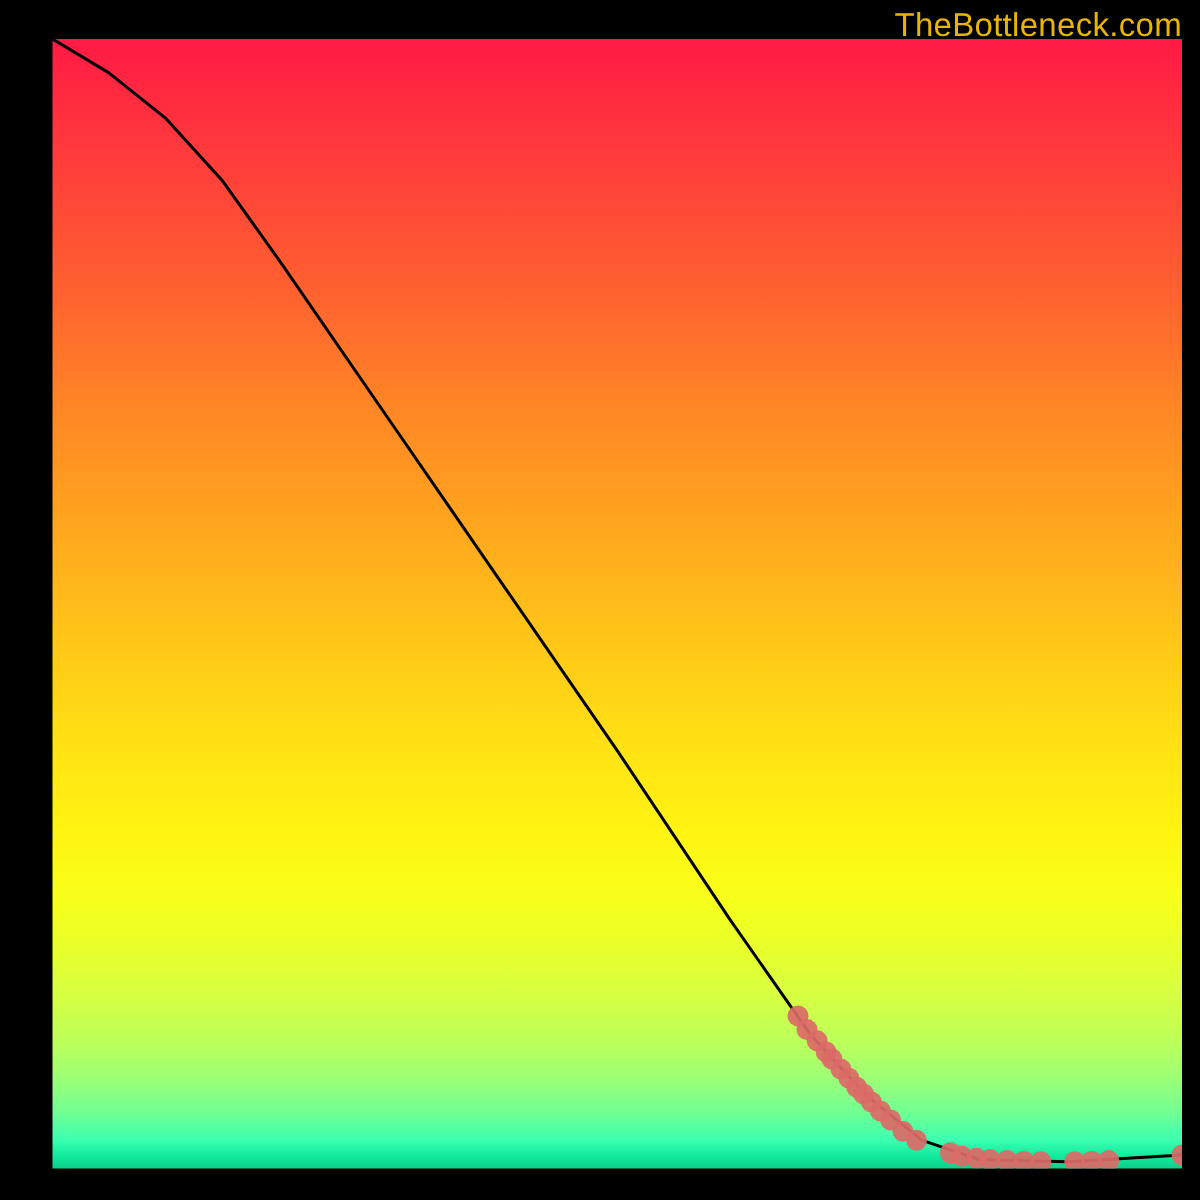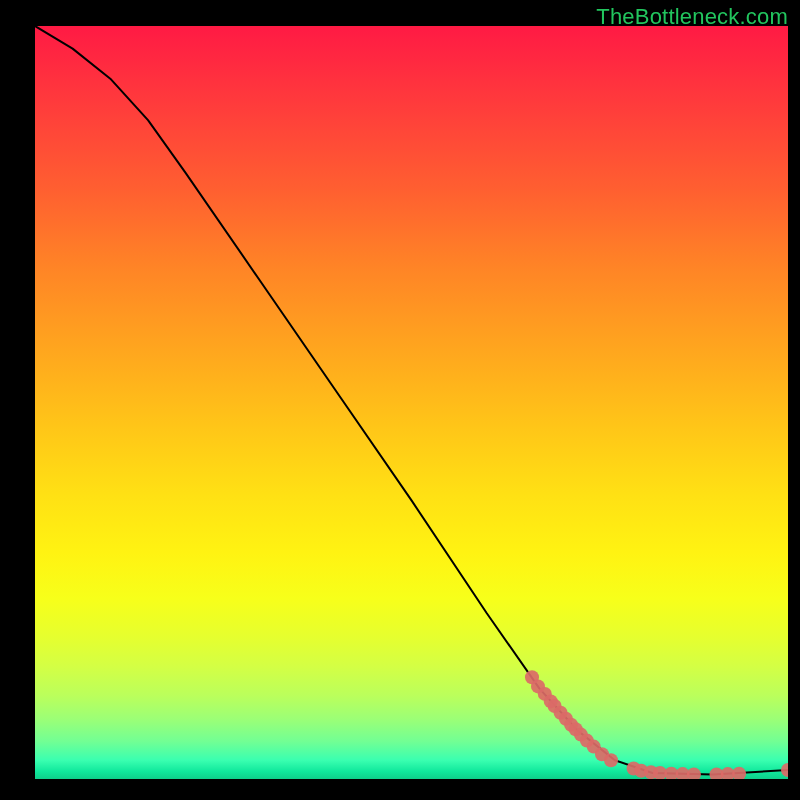--- a/index.html
+++ b/index.html
@@ -40,21 +40,21 @@
       #72ff94 95%,
       #3affb0 97.5%,
       #10e89c 99%,
       #0ecf8a 100%
     );
   }
   .watermark {
     position: absolute;
     top: 4px;
     right: 12px;
-    color: #22c55e;
+    color: #eab308;
     font-size: 22px;
     font-weight: 400;
     letter-spacing: 0.2px;
     user-select: none;
   }
   svg.overlay {
     position: absolute;
     left: 0;
     top: 0;
     width: 753px;

